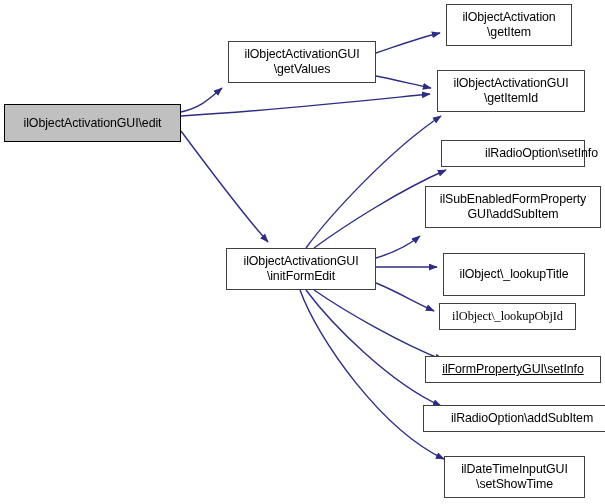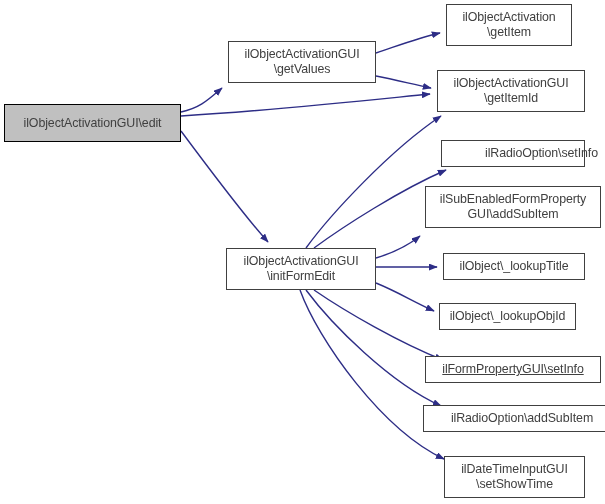--- a/index.html
+++ b/index.html
@@ -22,21 +22,21 @@
     top: 0;
     width: 605px;
     height: 504px;
     pointer-events: none;
   }
   .node {
     position: absolute;
     box-sizing: border-box;
     border: 1px solid #404040;
     background: #ffffff;
-    color: #404040;
+    color: #000000;
     font-size: 12.4px;
     line-height: 15px;
     text-align: center;
     display: flex;
     align-items: center;
     justify-content: center;
     white-space: pre-line;
     letter-spacing: -0.1px;
   }
   .node.root {
@@ -82,20 +82,20 @@
 \getValues</span></div>
       <div class="node" style="left: 446px; top: 4px; width: 126px; height: 42px; background: rgb(255, 255, 255); border-color: rgb(64, 64, 64);"><span class="node-label">ilObjectActivation
 \getItem</span></div>
       <div class="node" style="left: 437px; top: 70px; width: 148px; height: 42px; background: rgb(255, 255, 255); border-color: rgb(64, 64, 64);"><span class="node-label">ilObjectActivationGUI
 \getItemId</span></div>
       <div class="node" style="left: 441px; top: 140px; width: 144px; height: 27px; background: rgb(255, 255, 255); border-color: rgb(64, 64, 64); padding-left: 40px;"><span class="node-label">ilRadioOption\setInfo</span></div>
       <div class="node" style="left: 425px; top: 186px; width: 176px; height: 42px; background: rgb(255, 255, 255); border-color: rgb(64, 64, 64);"><span class="node-label">ilSubEnabledFormProperty
 GUI\addSubItem</span></div>
       <div class="node" style="left: 226px; top: 248px; width: 150px; height: 42px; background: rgb(255, 255, 255); border-color: rgb(64, 64, 64);"><span class="node-label">ilObjectActivationGUI
 \initFormEdit</span></div>
-      <div class="node" style="left: 443px; top: 253px; width: 142px; height: 27px; background: rgb(255, 255, 255); border-color: rgb(64, 64, 64);"><span class="node-label">ilObject\_lookupTitle</span></div>
-      <div class="node" style="left: 439px; top: 303px; width: 137px; height: 27px; background: rgb(255, 255, 255); border-color: rgb(64, 64, 64);"><span class="node-label">ilObject\_lookupObjId</span></div>
+      <div class="node" style="left: 443px; top: 253px; width: 142px; height: 43px; background: rgb(255, 255, 255); border-color: rgb(64, 64, 64);"><span class="node-label">ilObject\_lookupTitle</span></div>
+      <div class="node" style="left: 439px; top: 303px; width: 137px; height: 27px; background: rgb(255, 255, 255); border-color: rgb(64, 64, 64); font-family: Liberation Serif, serif;"><span class="node-label">ilObject\_lookupObjId</span></div>
       <div class="node" style="left: 425px; top: 356px; width: 176px; height: 27px; background: rgb(255, 255, 255); border-color: rgb(64, 64, 64); text-decoration: underline;"><span class="node-label">ilFormPropertyGUI\setInfo</span></div>
       <div class="node" style="left: 423px; top: 405px; width: 198px; height: 27px; background: rgb(255, 255, 255); border-color: rgb(64, 64, 64);"><span class="node-label">ilRadioOption\addSubItem</span></div>
       <div class="node" style="left: 444px; top: 456px; width: 141px; height: 42px; background: rgb(255, 255, 255); border-color: rgb(64, 64, 64);"><span class="node-label">ilDateTimeInputGUI
 \setShowTime</span></div>
     </div>
 </div>
 
 </body></html>

